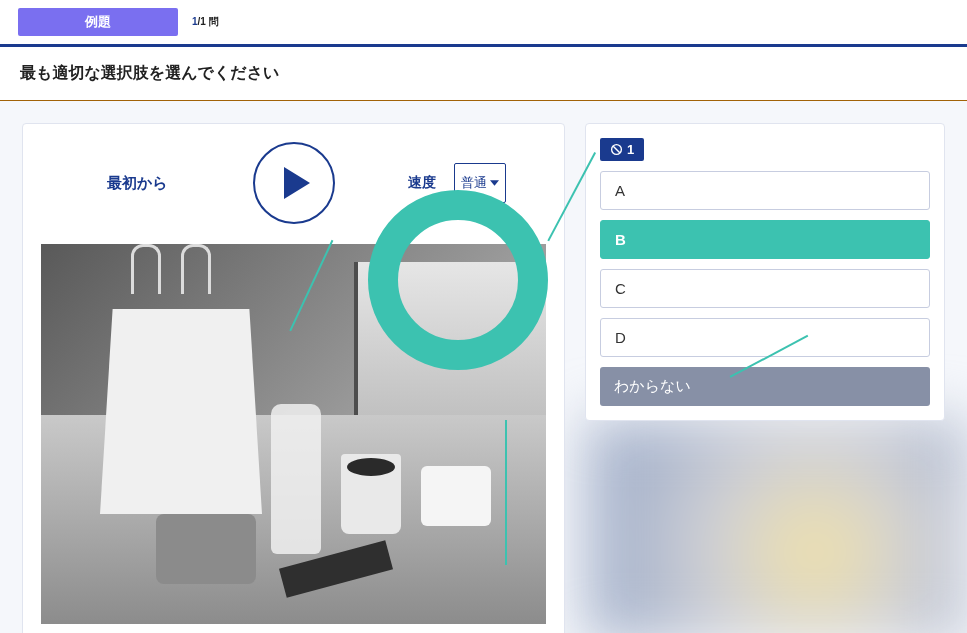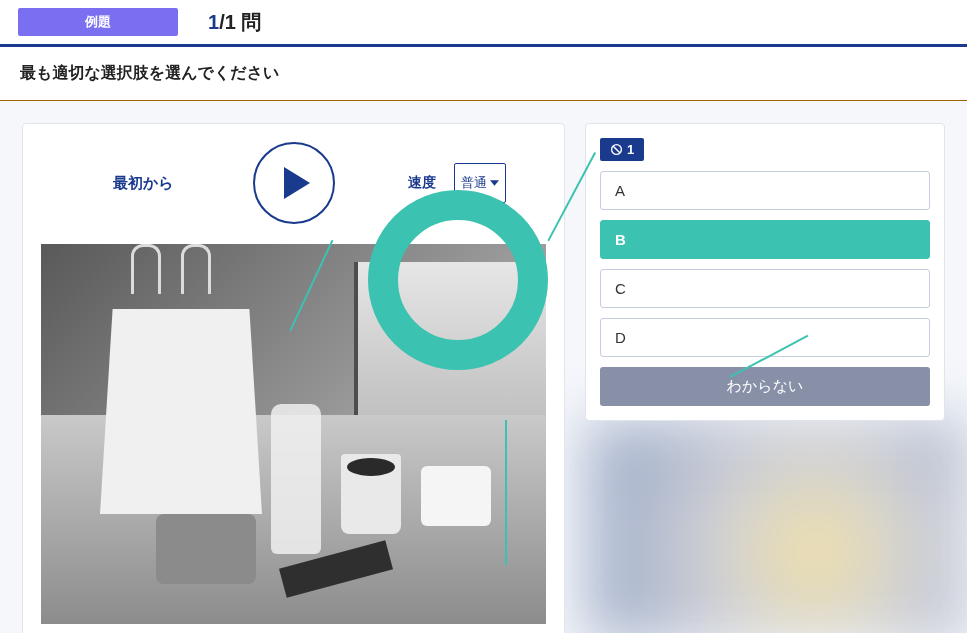--- a/index.html
+++ b/index.html
@@ -1,31 +1,31 @@
 <!DOCTYPE html>
 <html><head>
   <meta charset="utf-8">
   <style>
     * { box-sizing: border-box; margin: 0; padding: 0; }
     body { font-family: -apple-system, "Hiragino Sans", "Meiryo", sans-serif; background: #f5f7fb; width: 967px; height: 633px; overflow: hidden; position: relative; }
-    .topbar { display: flex; align-items: center; padding: 8px 18px; background: #fff; gap: 30px; }
+    .topbar { display: flex; align-items: center; padding: 8px 18px; background: #fff; gap: 14px; }
     .example-badge { background: #7a6ff0; color: #fff; font-size: 13px; font-weight: 600; padding: 5px 0; width: 160px; text-align: center; border-radius: 2px; }
-    .question-counter { font-size: 20px; color: #222; font-weight: 600; }
+    .question-counter { font-size: 10px; color: #222; font-weight: 600; }
     .question-counter .num { color: #1a3a8e; font-weight: 700; }
     .timer-zone { margin-left: auto; display: flex; align-items: center; gap: 8px; }
     .stopwatch-icon { width: 18px; height: 18px; }
     .progress-track { width: 270px; height: 10px; background: #2cb8a6; border-radius: 6px; }
     .time-text { color: #2cb8a6; font-size: 17px; font-weight: 600; letter-spacing: 0.5px; }
     .close-x { width: 26px; height: 26px; cursor: pointer; display:flex; align-items:center; justify-content:center; }
     .hr-blue { height: 3px; background: #1a3a8e; }
     .instruction-bar { background: #fff; padding: 16px 20px; font-size: 16px; font-weight: 700; color: #222; border-bottom: 1px solid #a16207; }
     .content-row { display: flex; gap: 20px; padding: 22px; }
     .left-panel { flex: 1; background: #fff; border: 1px solid #e0e4ef; border-radius: 4px; padding: 18px 18px 18px; position: relative; }
     .audio-controls { display: flex; align-items: center; justify-content: center; gap: 34px; margin-bottom: 20px; position: relative; }
-    .restart-link { position:absolute; left:72px; color: #1a3a8e; font-size: 15px; font-weight: 700; cursor: pointer; }
+    .restart-link { position:absolute; left:66px; color: #1a3a8e; font-size: 15px; font-weight: 700; cursor: pointer; }
     .play-btn { width: 82px; height: 82px; border: 2px solid #1a3a8e; border-radius: 50%; background: #fff; display: flex; align-items: center; justify-content: center; cursor: pointer; }
     .play-triangle { width: 0; height: 0; border-left: 26px solid #1a3a8e; border-top: 16px solid transparent; border-bottom: 16px solid transparent; margin-left: 6px; }
     .speed-zone { position:absolute; right:40px; display: flex; align-items: center; gap: 18px; font-size: 14px; }
     .speed-label { color: #1a3a8e; font-weight: 600; }
     .speed-select { border: 1px solid #1a3a8e; color: #1a3a8e; padding: 10px 6px; font-size: 13px; background: #fff; cursor: pointer; border-radius:2px; display:flex; align-items:center; gap:3px;}
     .question-image { width: 100%; height: 380px; background: linear-gradient(135deg,#595959,#d0d0d0); position: relative; overflow: hidden; filter: grayscale(1);}
     .img-table{position:absolute;left:0;right:0;bottom:0;height:55%;background:linear-gradient(to bottom,#c9c9c9,#8c8c8c);}
     .img-window{position:absolute;right:0;top:18px;width:38%;height:45%;background:linear-gradient(to bottom,#e6e6e6,#bebebe);border-bottom:6px solid #4d4d4d;border-left:4px solid #4d4d4d;}
     .img-bag{position:absolute;left:50px;top:20px;width:180px;height:250px;background:#f0f0f0;clip-path:polygon(12% 18%,88% 18%,95% 100%,5% 100%);}
     .img-bag-handle{position:absolute;left:90px;top:0;width:30px;height:50px;border:3px solid #dcdcdc;border-bottom:none;border-radius:12px 12px 0 0;}
@@ -35,21 +35,21 @@
     .img-cup-inner{position:absolute;left:306px;bottom:148px;width:48px;height:18px;background:#2a2a2a;border-radius:50%;}
     .img-box{position:absolute;left:380px;bottom:98px;width:70px;height:60px;background:#f5f5f5;border-radius:6px;}
     .img-snack{position:absolute;left:115px;bottom:40px;width:100px;height:70px;background:#8b8b8b;border-radius:8px;}
     .img-bar{position:absolute;left:240px;bottom:40px;width:110px;height:30px;background:#2f2f2f;transform:rotate(-15deg);}
     .right-panel { width: 360px; }
     .answer-card { background: #fff; border: 1px solid #e0e4ef; border-radius: 4px; padding: 14px; }
     .q-chip { background: #1a3a8e; color: #fff; display: inline-flex; align-items: center; gap: 4px; padding: 4px 10px; font-size: 13px; font-weight: 700; border-radius: 2px; margin-bottom: 10px; }
     .options { display: flex; flex-direction: column; gap: 10px; }
     .option { border: 1px solid #c7cde0; border-radius: 3px; padding: 10px 14px; font-size: 15px; color: #333; cursor: pointer; background: #fff; }
     .option.selected { background: #3cc2b0; color: #fff; border-color: #3cc2b0; font-weight: 600; }
-    .dontknow { background: #8790a6; color: #fff; border-radius: 3px; padding: 10px 14px; font-size: 15px; cursor: pointer; text-align: center; }
+    .dontknow { background: #8790a6; color: #fff; border-radius: 3px; padding: 10px 14px; font-size: 15px; cursor: pointer; }
     .blur-bg { position: absolute; top: 420px; right: 0; width: 380px; height: 220px; background: radial-gradient(circle at 60% 60%, #f2e2a8 0%, #cfd0d6 40%, #a8b4cc 75%); filter: blur(28px); z-index: -1; }
     .annot-ring { position: absolute; left: 368px; top: 190px; width: 180px; height: 180px; border: 30px solid #3cc2b0; border-radius: 50%; pointer-events: none; z-index: 50; }
     .annot-line { position: absolute; background: #3cc2b0; height: 1.5px; transform-origin: left center; pointer-events: none; z-index: 49; }
     .annot-line-v { position: absolute; background: #3cc2b0; width: 1.5px; pointer-events: none; z-index: 49; }
   </style>
 </head>
 <body>
 
 <div class="topbar">
   <div class="example-badge">例題</div>

